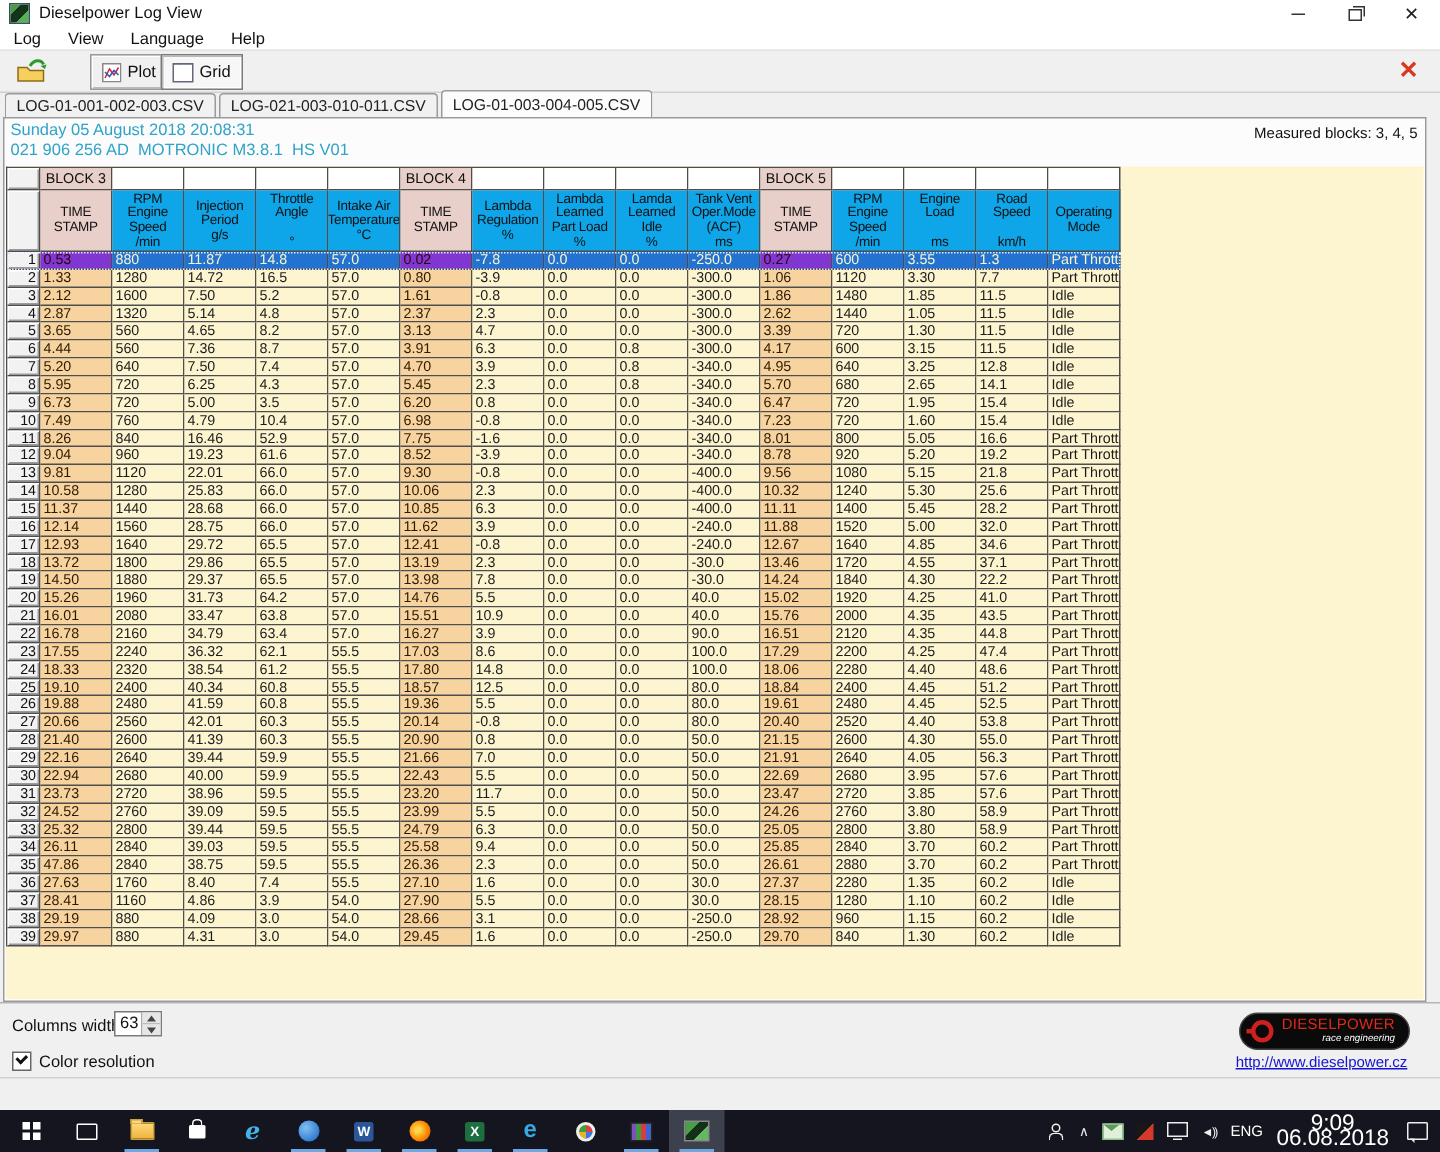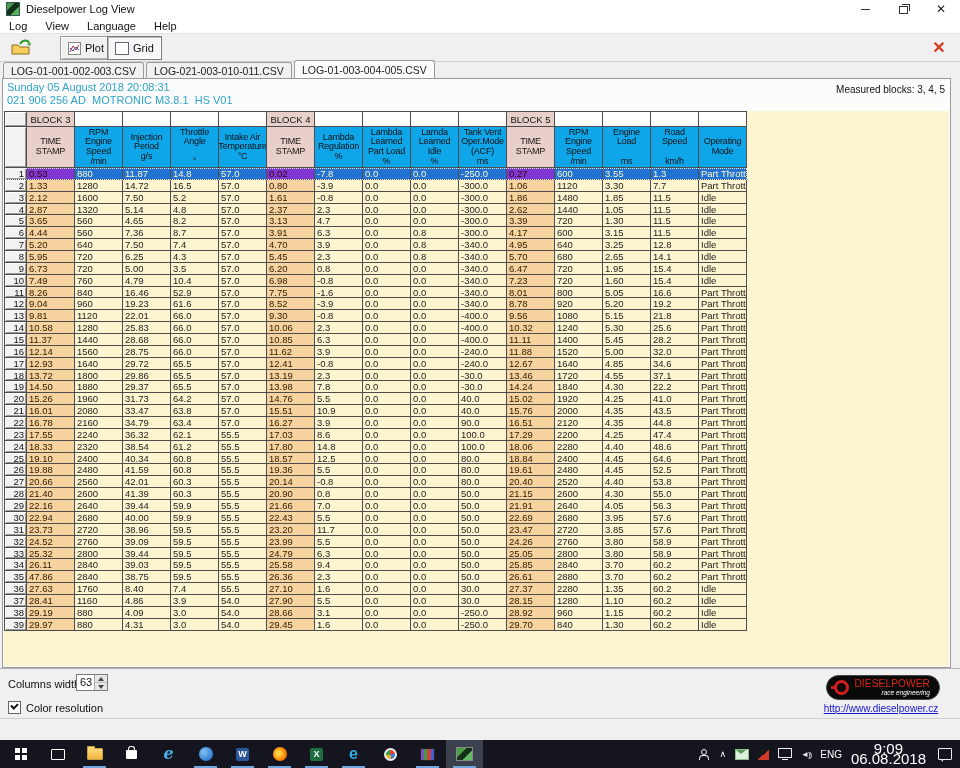--- a/index.html
+++ b/index.html
@@ -694,21 +694,21 @@
             <div class="gc col d">60.8</div>
             <div class="gc col d">55.5</div>
             <div class="gc col d ts">18.57</div>
             <div class="gc col d">12.5</div>
             <div class="gc col d">0.0</div>
             <div class="gc col d">0.0</div>
             <div class="gc col d">80.0</div>
             <div class="gc col d ts">18.84</div>
             <div class="gc col d">2400</div>
             <div class="gc col d">4.45</div>
-            <div class="gc col d">64.6</div>
+            <div class="gc col d">51.2</div>
             <div class="gc col d">Part Throttle</div>
           </div>
           <div class="t-row">
             <div class="gc num">26</div>
             <div class="gc col d ts">19.88</div>
             <div class="gc col d">2480</div>
             <div class="gc col d">41.59</div>
             <div class="gc col d">60.8</div>
             <div class="gc col d">55.5</div>
             <div class="gc col d ts">19.36</div>

